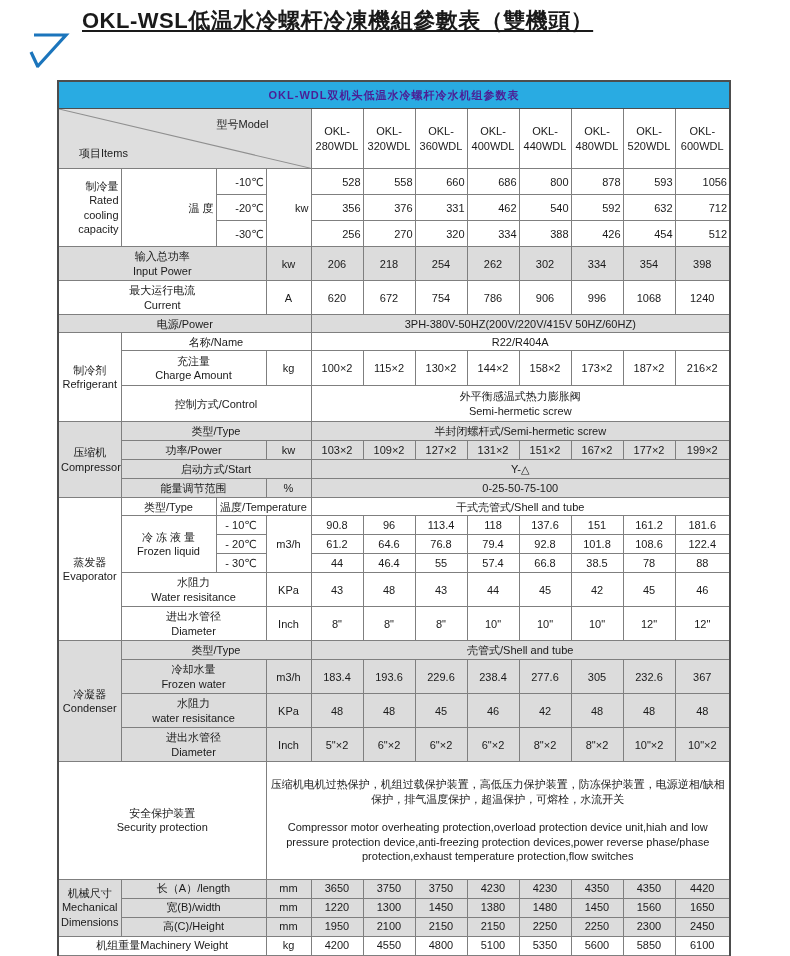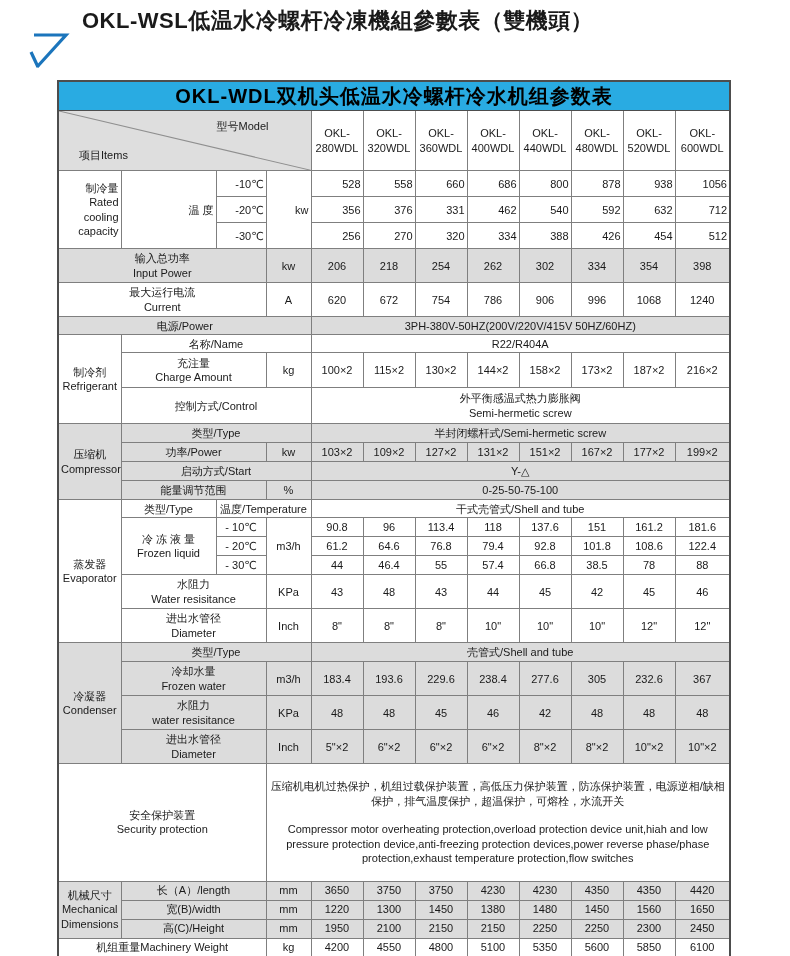--- a/index.html
+++ b/index.html
@@ -2,41 +2,41 @@
 <html><head>
 <meta charset="utf-8">
 <style>
   html,body{margin:0;padding:0;}
   body{
     width:790px;height:956px;background:#ffffff;
     font-family:"Liberation Sans","DejaVu Sans",sans-serif;
     color:#1a1a1a;position:relative;
   }
   
-  .page-header{display:flex;align-items:flex-start;padding:8px 0 0 28px;}
+  .page-header{display:flex;align-items:flex-start;padding:8px 0 0 28px;text-decoration:underline;}
   .logo{flex:0 0 auto;margin-top:14px;}
   .title-block{margin-left:10px;}
   .title-cn{font-size:22px;font-weight:bold;letter-spacing:.5px;line-height:1.2;}
   .title-en{font-size:16.5px;font-weight:500;line-height:1.3;margin-top:2px;}
   
   table.spec{
     border-collapse:collapse;table-layout:fixed;
     width:674px;margin:6px 0 0 57px;
     border:2px solid #4d4d4d;
   }
   table.spec td{
     border:1px solid #7f7f7f;
     text-align:center;vertical-align:middle;
     font-size:11px;line-height:1.3;
     padding:1px 2px;white-space:pre-line;
     overflow:hidden;
   }
   tr.blue-bar td{
-    background:#29abe2;color:#000000;
-    font-size:20px;font-weight:bold;height:24px;
+    background:#29abe2;color:#4c1d95;
+    font-size:11px;font-weight:bold;height:24px;
     letter-spacing:1px;border-bottom:1px solid #4d4d4d;
   }
   tr.gray td{background:#dcdcdc;}
   td.corner{position:relative;background:#dedede;padding:0;}
   td.corner .items{position:absolute;left:20px;bottom:8px;font-size:11px;}
   td.corner .model{position:absolute;right:42px;top:8px;font-size:11px;}
   td.corner svg{position:absolute;left:0;top:0;width:100%;height:100%;}
   td.sec-label{font-size:11.5px;}
   td.sec-content{text-align:left;font-size:10.5px;line-height:1.45;padding:3px 7px;white-space:normal;}
   
@@ -112,21 +112,21 @@
 capacity</td>
     <td rowspan="3">温 度</td>
     <td>-10℃</td>
     <td rowspan="3">kw</td>
     <td>528</td>
         <td>558</td>
         <td>660</td>
         <td>686</td>
         <td>800</td>
         <td>878</td>
-        <td>938</td>
+        <td>593</td>
         <td>1056</td>
   </tr>
   <tr class="h25">
     <td>-20℃</td>
     <td>356</td>
         <td>376</td>
         <td>331</td>
         <td>462</td>
         <td>540</td>
         <td>592</td>

